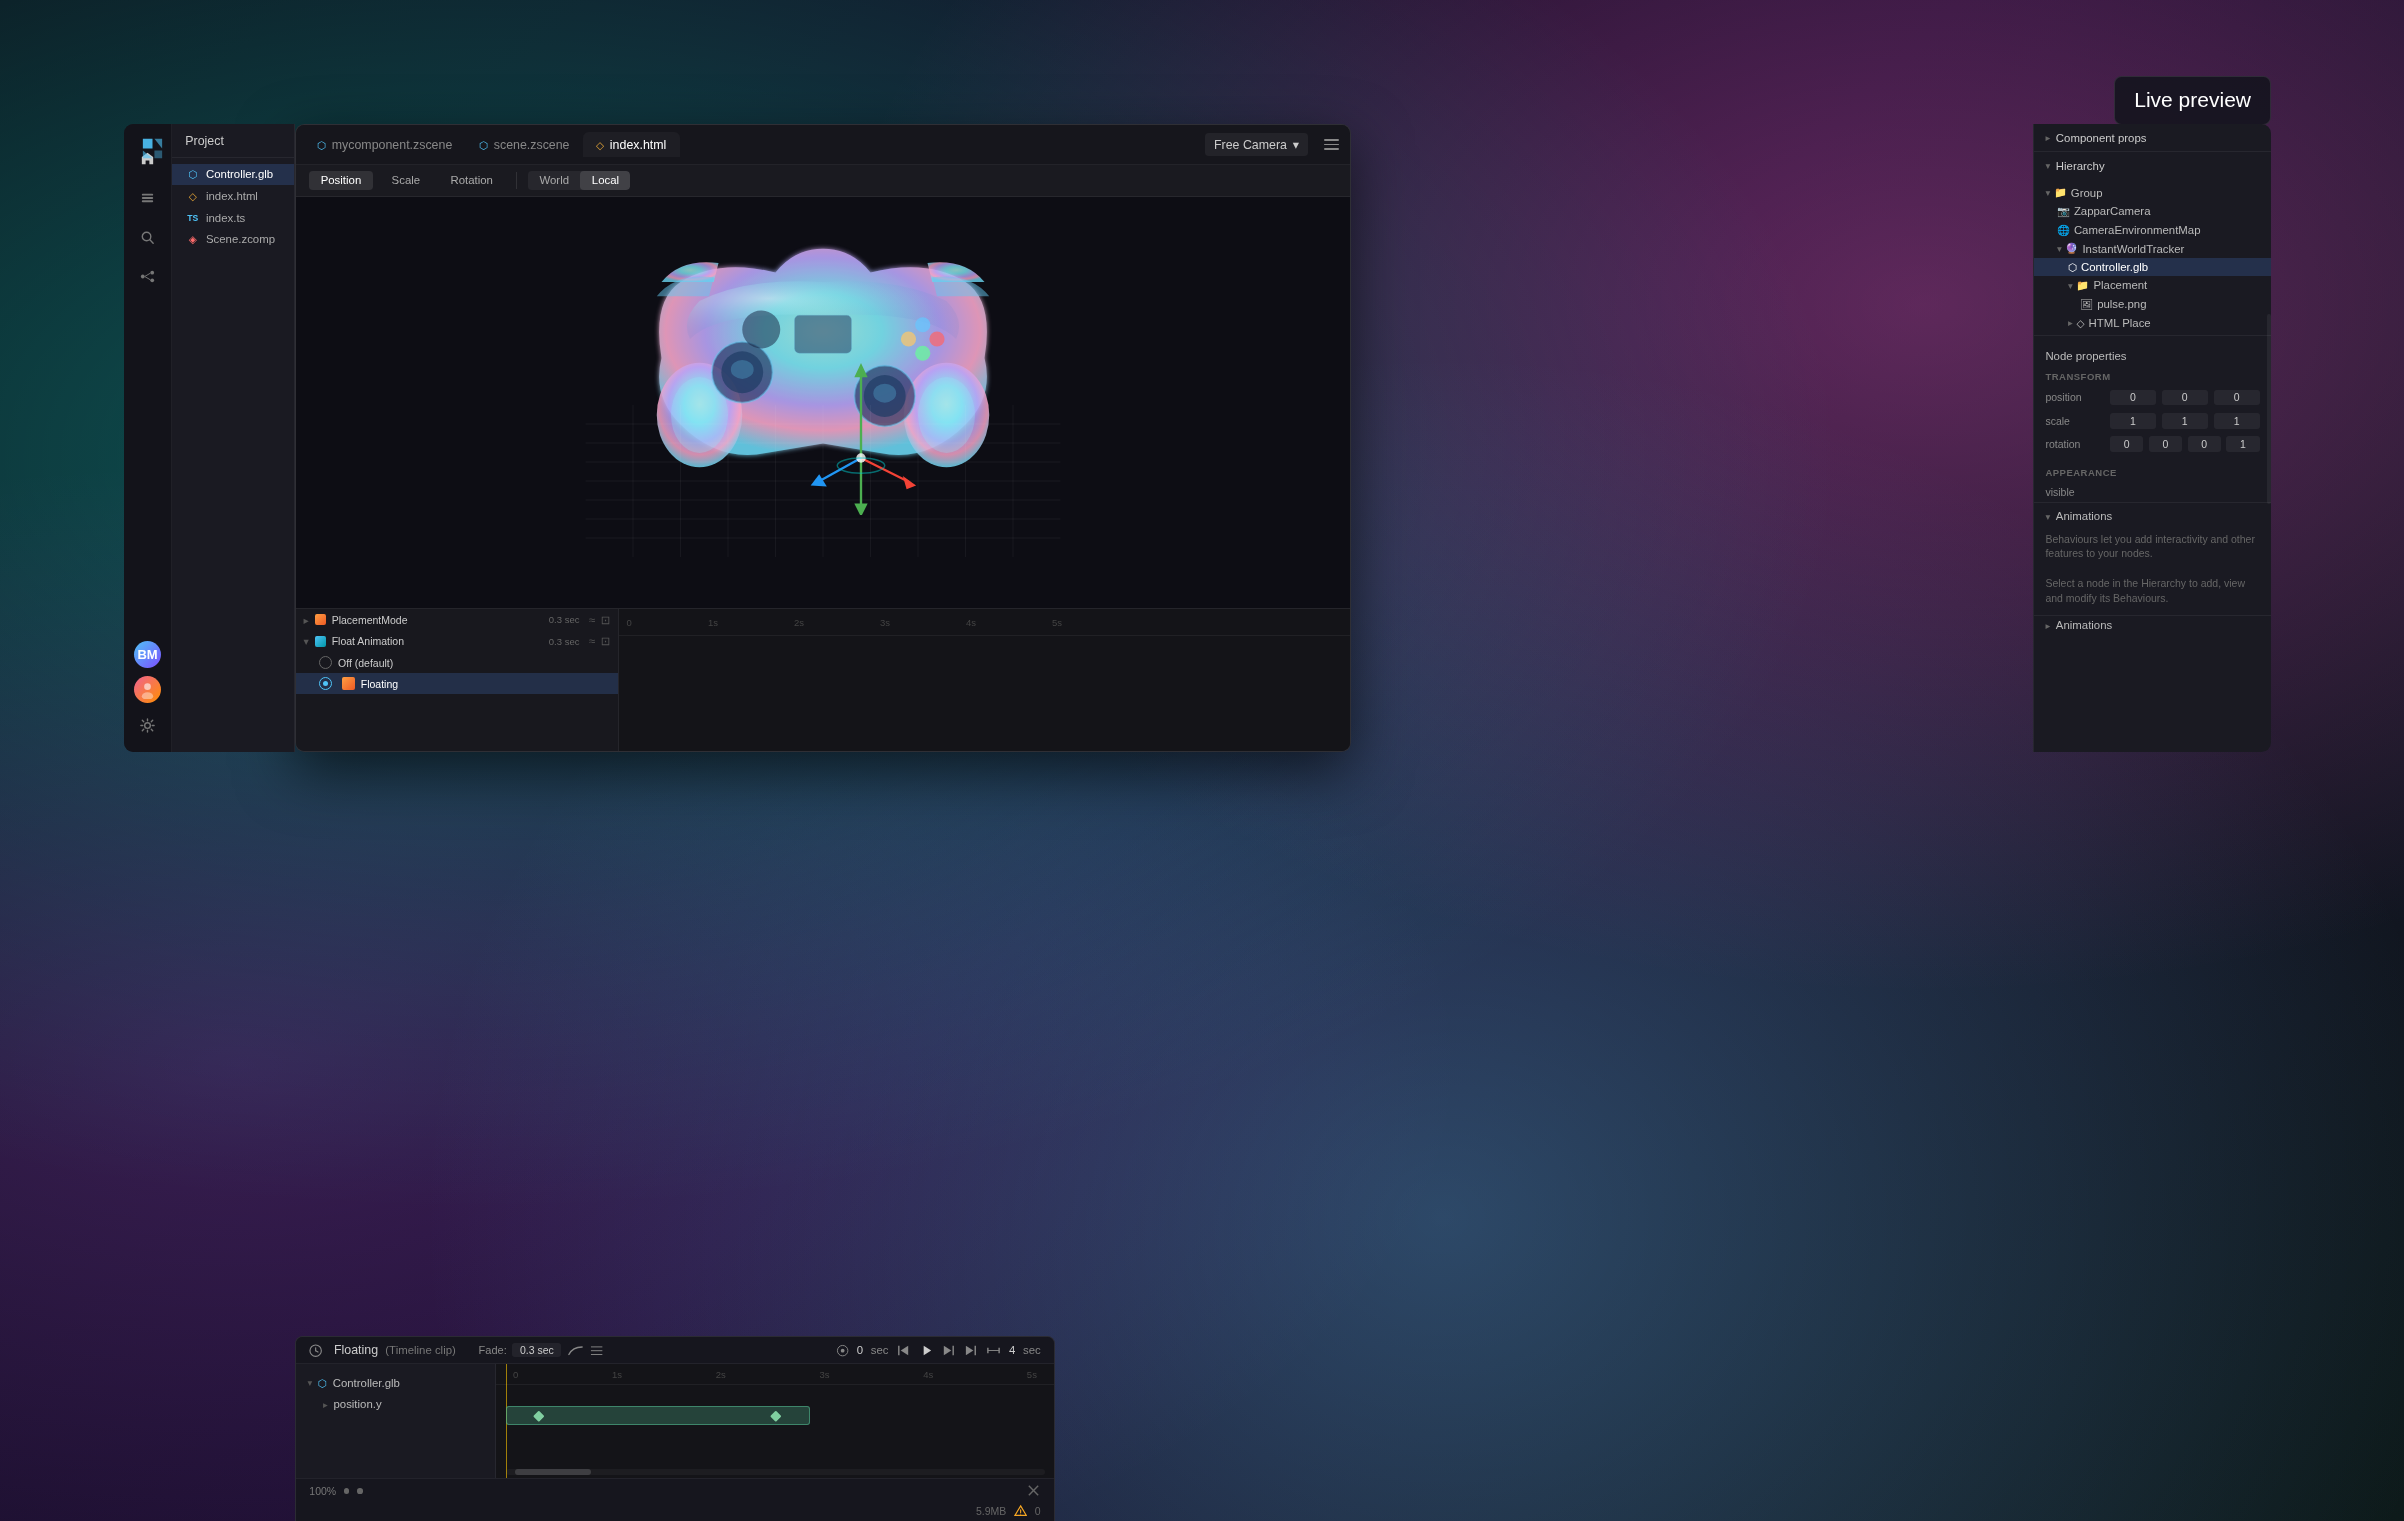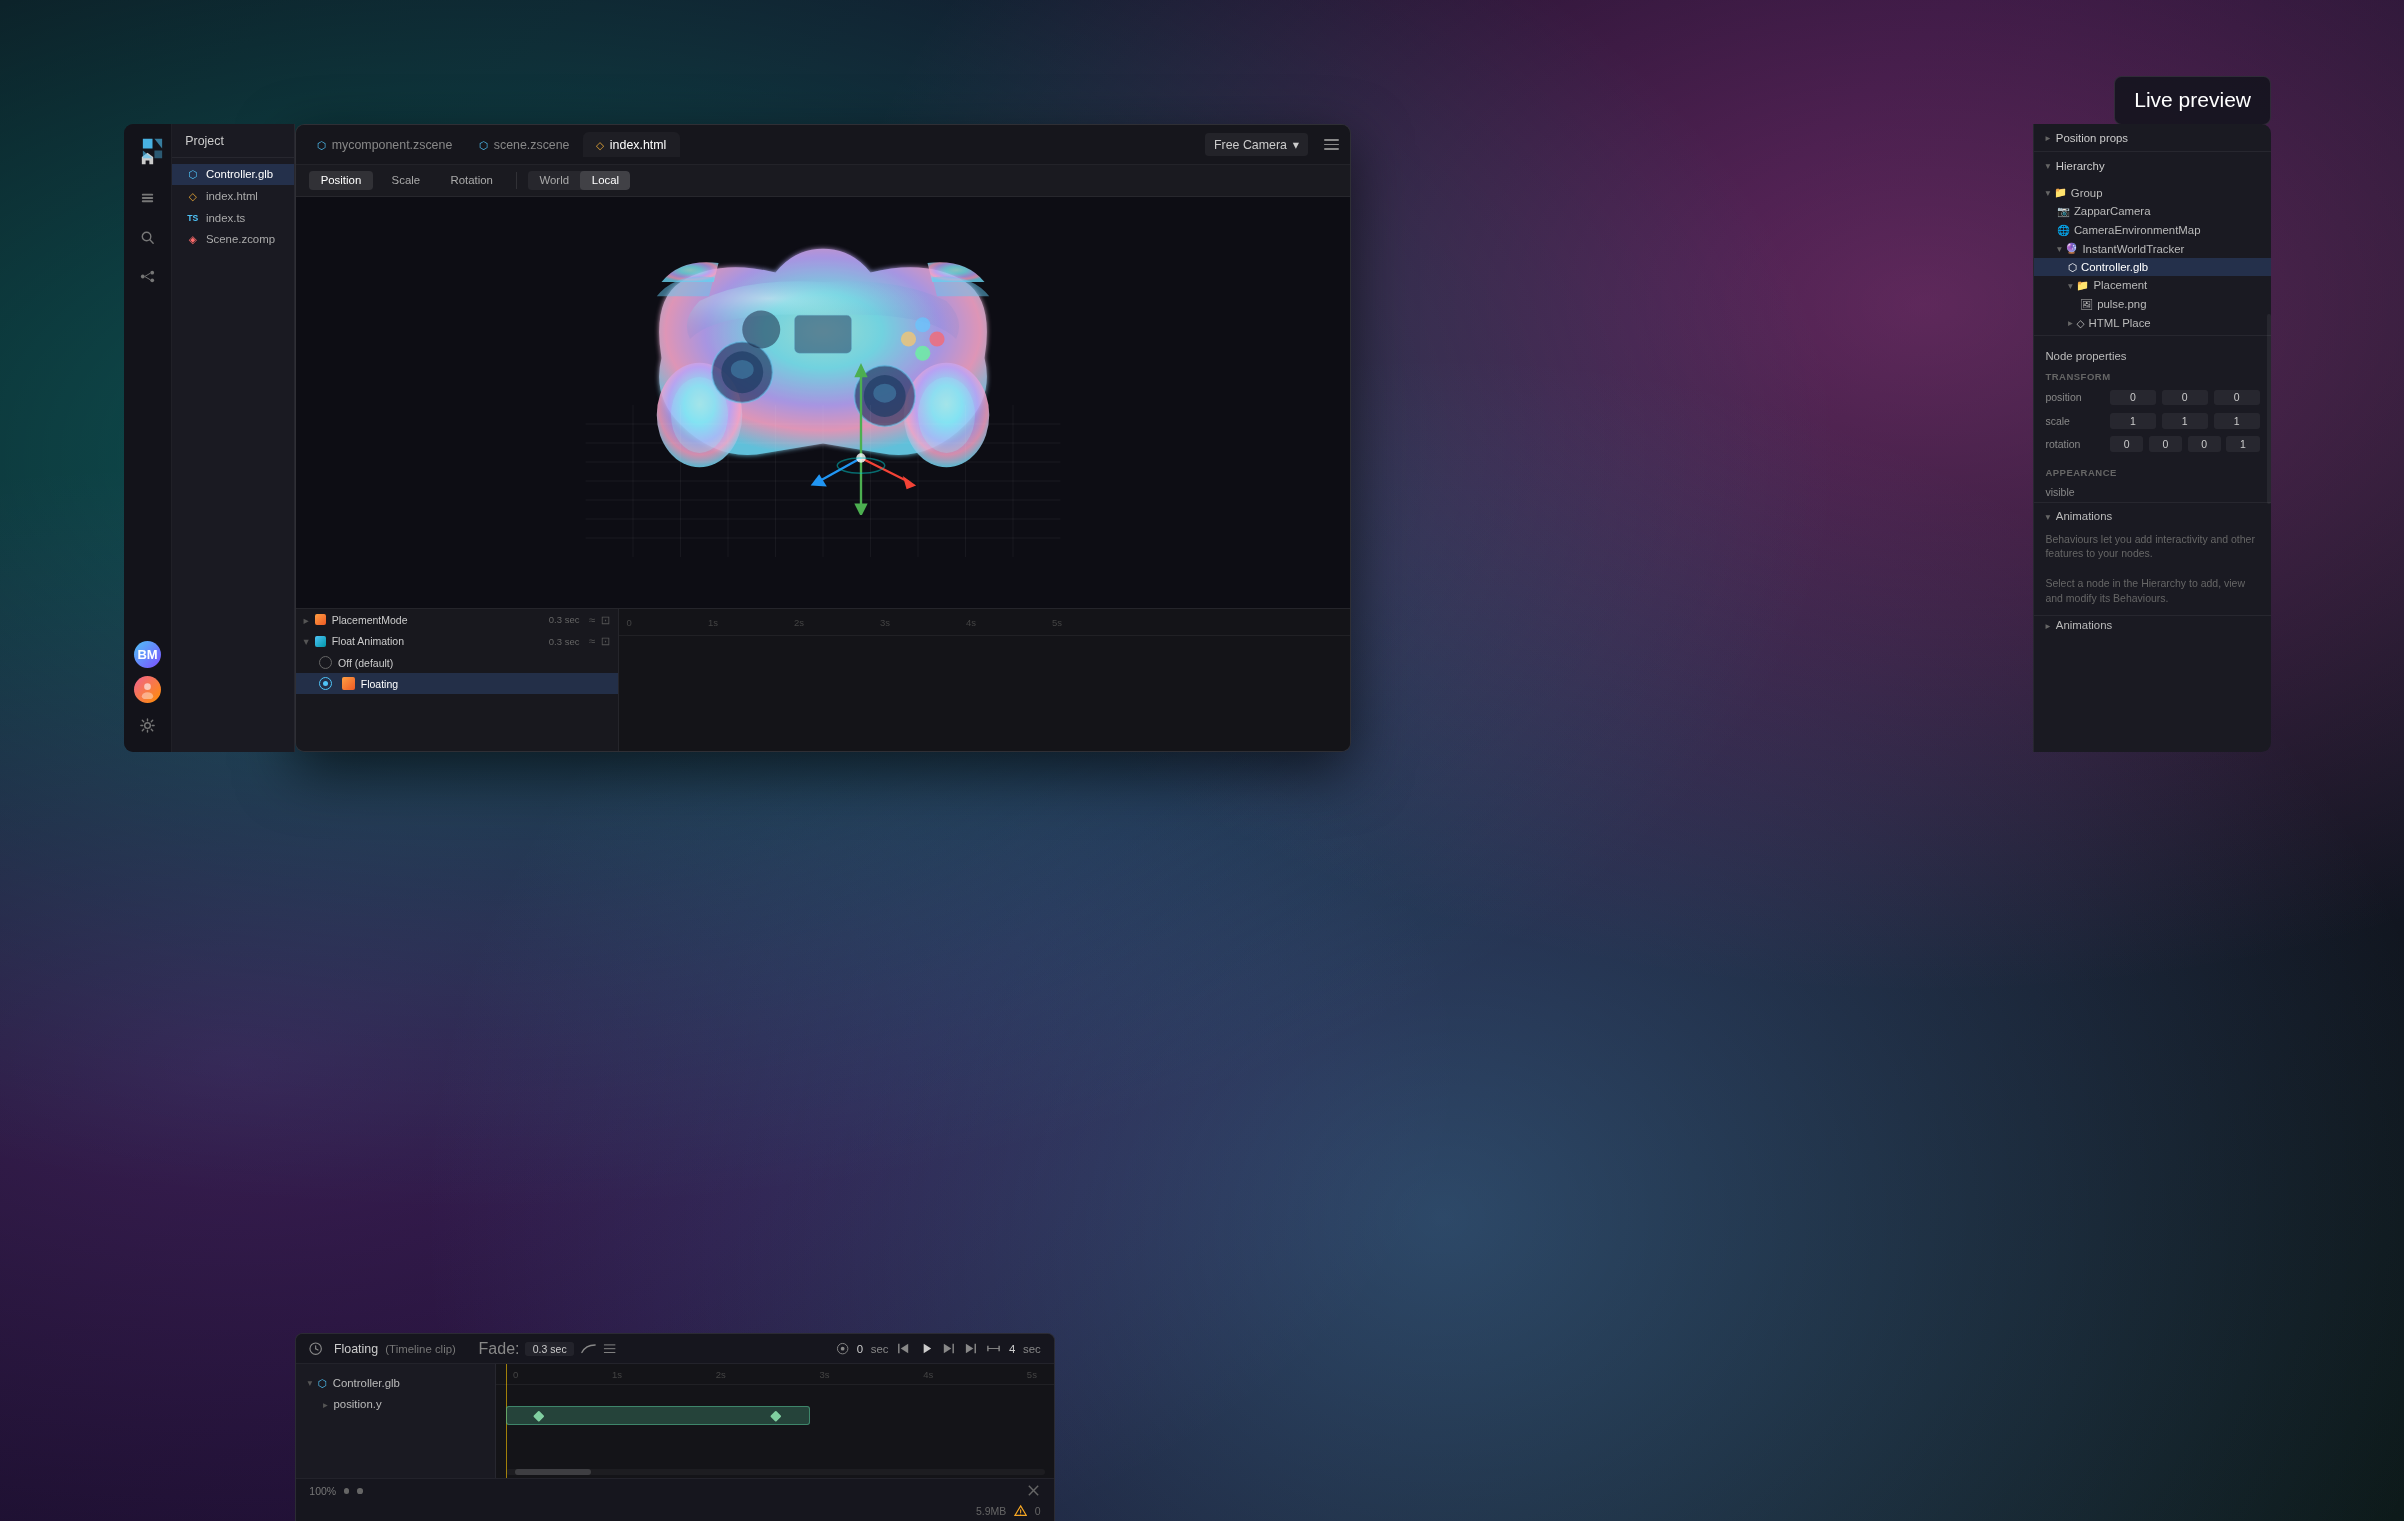--- a/index.html
+++ b/index.html
@@ -824,21 +824,21 @@
       </div>
     </div>
   </div>
 </div>
 
 <div class="right-panel">
 
   <div class="panel-section">
     <div class="panel-section-header">
       <span class="chevron">▸</span>
-      <span>Position props</span>
+      <span>Component props</span>
     </div>
   </div>
 
   <div class="panel-section">
     <div class="panel-section-header">
       <span class="chevron">▾</span>
       <span>Hierarchy</span>
     </div>
     <div class="hierarchy-tree">
 
@@ -955,21 +955,21 @@
       <circle cx="7" cy="7" r="6" stroke="#888" stroke-width="1.2" fill="none"></circle>
       <line x1="7" y1="4" x2="7" y2="7" stroke="#888" stroke-width="1.2" stroke-linecap="round"></line>
       <line x1="7" y1="7" x2="9.5" y2="8.5" stroke="#888" stroke-width="1.2" stroke-linecap="round"></line>
     </svg>
     <span style="font-size:12.4px;color:#ccc;">
       <span>Floating</span>
       <span style="color:#777;font-size:11.4px;margin-left:3.8px;">(Timeline clip)</span>
     </span>
 
     <div style="display:flex;align-items:center;gap:5.7px;margin-left:11.4px;">
-      <span style="font-size:16px;color:#888;">Fade:</span>
+      <span style="font-size:11px;color:#888;">Fade:</span>
       <span style="font-size:10.5px;color:#ccc;background:rgba(255,255,255,0.06);padding:1px 7.6px;border-radius:2.9px;">0.3 sec</span>
 
       <svg width="17" height="11.4" viewBox="0 0 18 12">
         <path d="M2 10 Q6 2 16 2" stroke="#888" stroke-width="1.5" fill="none" stroke-linecap="round"></path>
       </svg>
 
       <svg width="13.3" height="11.4" viewBox="0 0 14 12">
         <line x1="1" y1="2" x2="13" y2="2" stroke="#888" stroke-width="1"></line>
         <line x1="1" y1="6" x2="13" y2="6" stroke="#888" stroke-width="1"></line>
         <line x1="1" y1="10" x2="13" y2="10" stroke="#888" stroke-width="1"></line>

